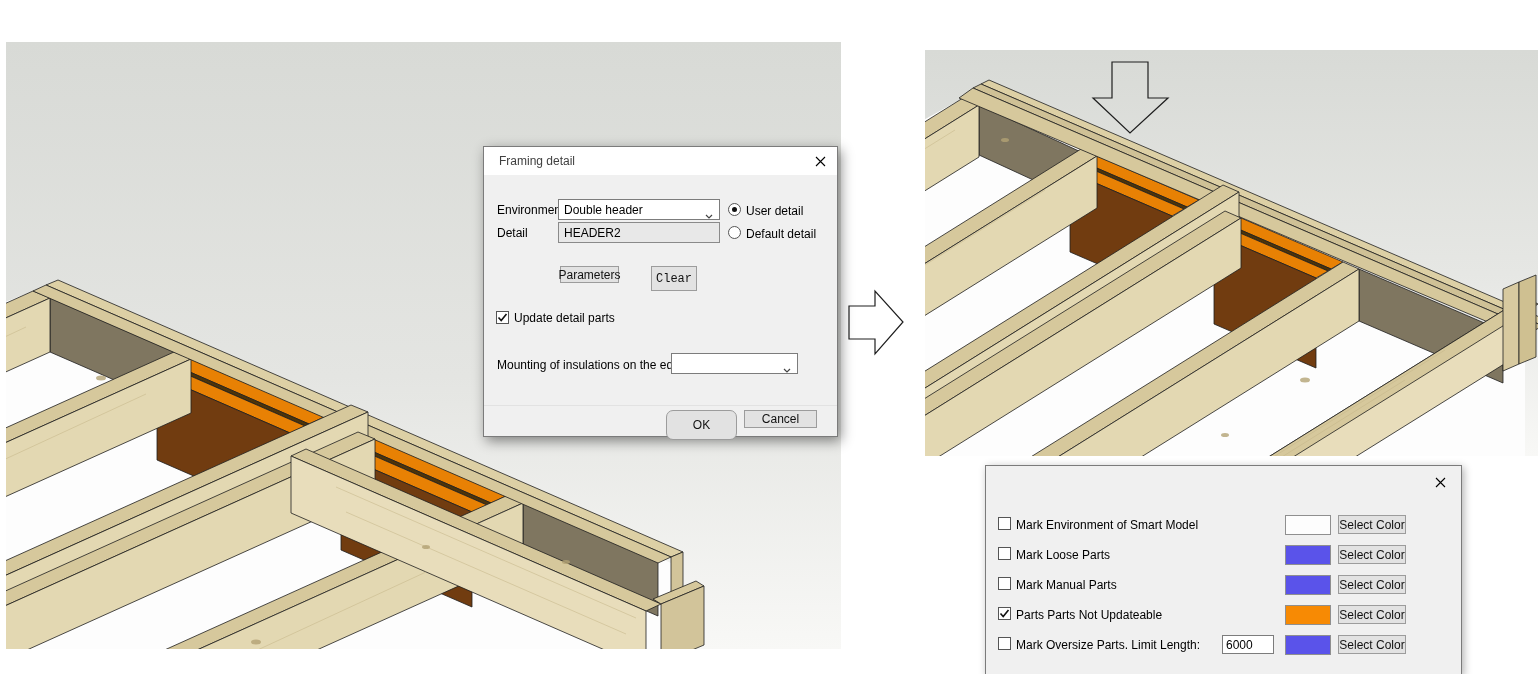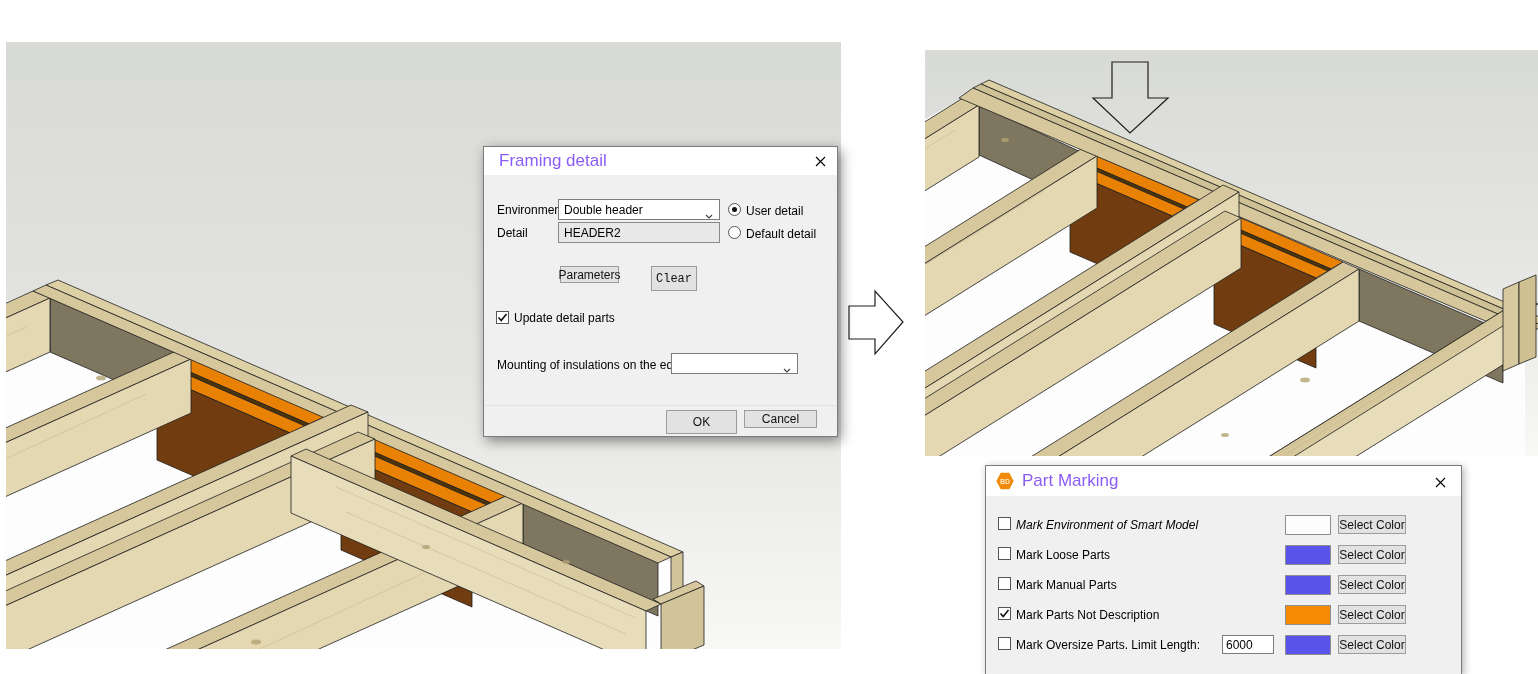--- a/index.html
+++ b/index.html
@@ -2,21 +2,21 @@
 <html><head>
 <meta charset="utf-8">
 <style>
   html,body{margin:0;padding:0;}
   body{width:1538px;height:674px;position:relative;background:#ffffff;overflow:hidden;
        font-family:"Liberation Sans",sans-serif;-webkit-font-smoothing:antialiased;}
   .viewport{position:absolute;display:block;}
   
   .dlg{position:absolute;background:#f0f0f0;border:1px solid #7b7b7b;font-size:12px;color:#000;}
   .titlebar{position:absolute;left:0;top:0;right:0;background:#ffffff;display:flex;align-items:center;}
-  .title-text{margin-left:15px;font-size:17px;color:#8b5cf6;}
+  .title-text{margin-left:15px;font-size:12px;color:#404040;}
   .close-btn{position:absolute;top:6px;width:18px;height:16px;display:flex;align-items:center;justify-content:center;cursor:default;}
   .wbtn{position:absolute;background:#e2e2e2;border:1px solid #9c9c9c;display:flex;align-items:center;
         justify-content:center;font-size:12px;color:#111;box-sizing:border-box;}
   .combo{position:absolute;background:#fff;border:1px solid #7c7c7c;box-sizing:border-box;display:flex;align-items:center;}
   .combo .val{margin-left:5px;font-size:12px;white-space:nowrap;overflow:hidden;}
   .combo .chev{position:absolute;right:6px;top:50%;margin-top:-2px;}
   .field{position:absolute;background:#e8e8e8;border:1px solid #8a8a8a;box-sizing:border-box;display:flex;align-items:center;}
   .field .val{margin-left:5px;font-size:12px;}
   .lbl{position:absolute;font-size:12px;color:#000;white-space:nowrap;}
   .wcheck{position:absolute;width:13px;height:13px;background:#fff;border:1px solid #555;box-sizing:border-box;}
@@ -207,40 +207,36 @@
   <div class="combo" style="left:187px;top:206px;width:127px;height:21px;">
     <span class="val"></span>
     <span class="chev">
       <svg width="8" height="5" viewBox="0 0 8 5">
           <polyline points="1,1 4,4 7,1" stroke="#444" fill="none" stroke-width="1.2"></polyline>
         </svg>
     </span>
   </div>
 
   <div class="sep" style="top:258px;"></div>
-  <div class="wbtn" style="left:182px;top:263px;width:71px;height:24px;">OK</div>
+  <div class="wbtn" style="left:182px;top:263px;width:71px;height:30px;border-radius:7px;">OK</div>
   <div class="wbtn" style="left:260px;top:263px;width:73px;height:18px;">Cancel</div>
 </div>
 
 <div class="dlg" style="left:985px;top:465px;width:475px;height:209px;border-bottom:none;box-shadow:2px 2px 8px rgba(0,0,0,0.3);">
-  <div class="titlebar" style="height:30px;">
-    <span class="bd-icon">BD</span>
-    <span class="title-text" style="margin-left:36px;">Part Marking</span>
-  </div>
   <div class="close-btn" style="right:12px;top:8px;">
     <svg width="11" height="11" viewBox="0 0 11 11">
         <path d="M1,1 L10,10 M10,1 L1,10" stroke="#000" stroke-width="1.1"></path>
       </svg>
   </div>
 
   <div class="row" style="top:48px;">
     <div class="wcheck" style="left:12px;top:3px;">
       
     </div>
-    <div class="lbl" style="left:30px;top:4px;font-style:italic;">Mark Environment of Smart Model</div>
+    <div class="lbl" style="left:30px;top:4px;">Mark Environment of Smart Model</div>
     <div class="swatch" style="left: 299px; top: 1px; background: rgb(253, 253, 253);"></div>
     <div class="wbtn" style="left:352px;top:1px;width:68px;height:19px;">Select Color</div>
   </div>
 
   <div class="row" style="top:78px;">
     <div class="wcheck" style="left:12px;top:3px;">
       
     </div>
     <div class="lbl" style="left:30px;top:4px;">Mark Loose Parts</div>
     <div class="swatch" style="left: 299px; top: 1px; background: rgb(90, 83, 234);"></div>
@@ -255,21 +251,21 @@
     <div class="swatch" style="left: 299px; top: 1px; background: rgb(90, 83, 234);"></div>
     <div class="wbtn" style="left:352px;top:1px;width:68px;height:19px;">Select Color</div>
   </div>
 
   <div class="row" style="top:138px;">
     <div class="wcheck on" style="left:12px;top:3px;">
       <svg width="13" height="13" viewBox="0 0 13 13">
           <path d="M2.5,6.5 L5.2,9.5 L10.5,3" stroke="#111" stroke-width="1.6" fill="none"></path>
         </svg>
     </div>
-    <div class="lbl" style="left:30px;top:4px;">Mark Parts Not Description</div>
+    <div class="lbl" style="left:30px;top:4px;">Parts Parts Not Updateable</div>
     <div class="swatch" style="left: 299px; top: 1px; background: rgb(247, 138, 4);"></div>
     <div class="wbtn" style="left:352px;top:1px;width:68px;height:19px;">Select Color</div>
   </div>
 
   <div class="row" style="top:168px;">
     <div class="wcheck" style="left:12px;top:3px;">
       
     </div>
     <div class="lbl" style="left:30px;top:4px;">Mark Oversize Parts. Limit Length:</div>
     <input class="limit-input" style="left: 236px; top: 1px; width: 52px; height: 19px;" value="6000">

